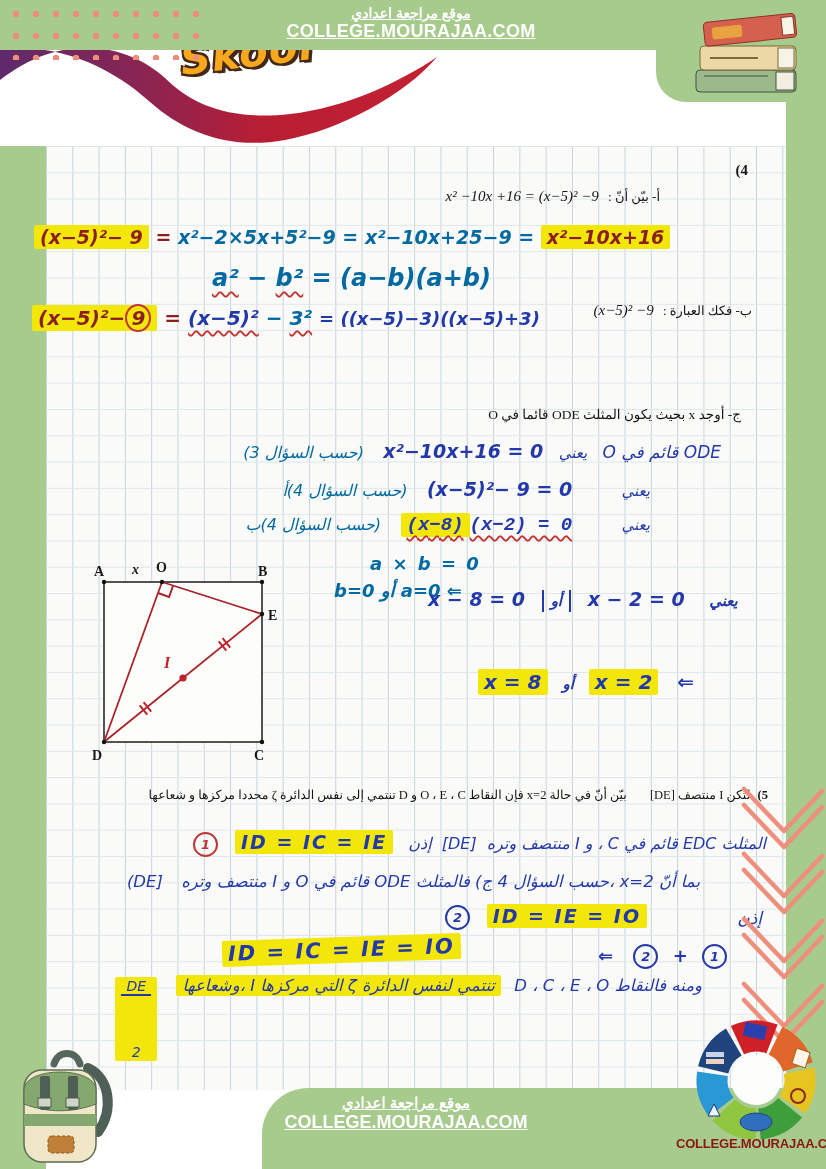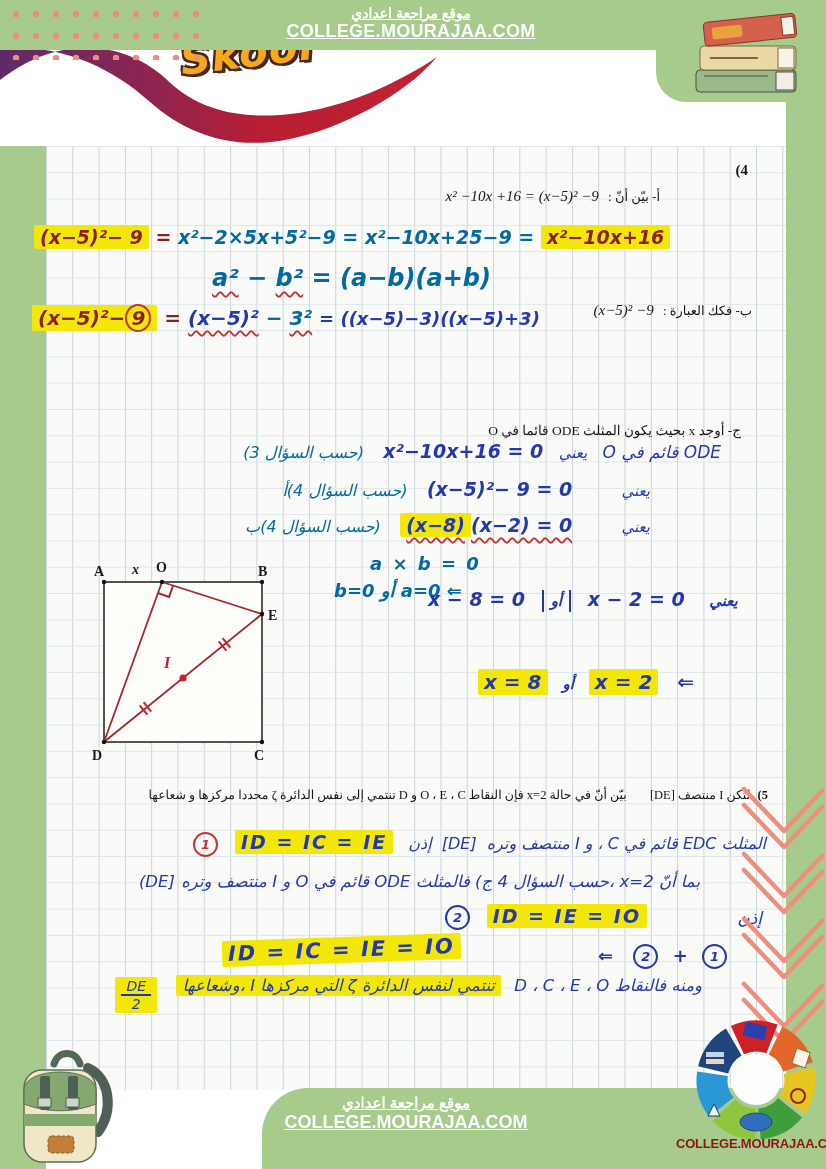--- a/index.html
+++ b/index.html
@@ -40,21 +40,21 @@
   .rtl{direction:rtl;unicode-bidi:embed;}
   .ltr{direction:ltr;unicode-bidi:embed;display:inline-block;}
   .wavy{text-decoration:underline wavy #c23535;text-underline-offset:5px;text-decoration-thickness:2px;}
   .circnum{display:inline-flex;width:21px;height:21px;border-radius:50%;align-items:center;
            justify-content:center;font-size:13px;font-weight:bold;vertical-align:middle;}
   .circ-blue{border:2px solid #2439a9;color:#2439a9;}
   .circ-red{border:2px solid #c23535;color:#c23535;}
   .circled9{display:inline-flex;width:22px;height:24px;border:2px solid #c23535;border-radius:50%;
             align-items:center;justify-content:center;color:#8b1f1f;}
   .orbox{border-left:2px solid #2439a9;border-right:2px solid #2439a9;padding:2px 7px;margin:0 10px;font-size:15px;}
-  .frac{display:inline-flex;flex-direction:column;align-items:center;font-size:14px;line-height:1.15;}
+  .frac{display:inline-flex;flex-direction:column;align-items:center;font-size:14px;line-height:1.15;gap:48px;}
   .frac .num{border-bottom:2px solid #2439a9;padding:0 5px;}
   .wheelcap{left:676px;top:1136px;width:148px;text-align:center;z-index:5;color:#8c1616;
             font-size:13px;font-weight:bold;letter-spacing:-0.2px;}
   svg{overflow:visible;}
 </style>
 </head>
 <body>
 
 <div class="page">
 
@@ -132,38 +132,38 @@
   <div class="abs hw" style="left:32px;top:304px;font-size:20px;font-weight:bold;">
     <span class="hl dred"><span>(x−5)²−</span><span class="circled9">9</span></span>
     <span class="dred">=</span>
     <span class="blue wavy">(x−5)²</span>
     <span class="red">−</span>
     <span class="red wavy">3²</span>
     <span class="blue" style="font-size:18px;">= ((x−5)−3)((x−5)+3)</span>
   </div>
 
 
-  <div class="abs printed rtl" style="right:85px;top:422px;font-size:13.5px;">ج- أوجد x بحيث يكون المثلث ODE قائما في O</div>
+  <div class="abs printed rtl" style="right:85px;top:406px;font-size:13.5px;">ج- أوجد x بحيث يكون المثلث ODE قائما في O</div>
 
   <div class="abs hw rtl" style="right:105px;top:440px;font-size:17px;">
     <span class="blue">ODE قائم في O</span>
     <span class="blue" style="margin:0 10px;font-size:15px;">يعني</span>
     <span class="blue ltr" style="font-size:19px;font-weight:bold;">x²−10x+16 = 0</span>
     <span class="red" style="margin-right:14px;font-size:16px;">(حسب السؤال 3)</span>
   </div>
 
   <div class="abs hw rtl" style="right:176px;top:478px;font-size:17px;">
     <span class="blue" style="font-size:15px;">يعني</span>
     <span class="blue ltr" style="font-size:19px;font-weight:bold;margin-right:44px;">(x−5)²− 9 = 0</span>
     <span class="red" style="margin-right:14px;font-size:16px;">(حسب السؤال 4)أ</span>
   </div>
 
   <div class="abs hw rtl" style="right:176px;top:514px;font-size:17px;">
     <span class="blue" style="font-size:15px;">يعني</span>
-    <span class="ltr" style="margin-right:44px;">
+    <span class="ltr" style="margin-right:44px;font-family:Liberation Mono, monospace;">
       <span class="blue hl wavy" style="font-size:19px;font-weight:bold;">(x−8)</span><span class="blue wavy" style="font-size:19px;font-weight:bold;">(x−2) = 0</span>
     </span>
     <span class="red" style="margin-right:14px;font-size:16px;">(حسب السؤال 4)ب</span>
   </div>
 
   <div class="abs hw red" style="left:370px;top:553px;font-size:18px;font-weight:bold;letter-spacing:2px;">a × b = 0</div>
   <div class="abs hw red ltr" style="left:334px;top:580px;font-size:18px;font-weight:bold;">b=0 أو a=0  ⇐</div>
 
   <svg class="abs" style="left:84px;top:558px;z-index:3;" width="210" height="212" viewBox="0 0 210 212">
     <rect x="20" y="24" width="158" height="160" fill="#fdfdfa" stroke="#2a2a2a" stroke-width="1.6"></rect>
@@ -218,21 +218,21 @@
   <div class="abs hw blue rtl" style="right:60px;top:830px;font-size:16px;">
     <span>المثلث EDC قائم في C ، و I منتصف وتره</span>
     <span class="ltr" style="margin:0 5px;">[DE]</span>
     <span>إذن</span>
     <span class="hl ltr" style="font-size:19px;font-weight:bold;margin-right:10px;letter-spacing:2px;">ID = IC = IE</span>
     <span class="circnum circ-red" style="margin-right:12px;">1</span>
   </div>
 
   <div class="abs hw blue rtl" style="right:126px;top:872px;font-size:16.5px;">
     <span>بما أنّ x=2 ،حسب السؤال 4 ج) فالمثلث ODE قائم في O و I منتصف وتره</span>
-    <span class="ltr" style="margin-right:1px;font-style:italic;">(DE]</span>
+    <span class="ltr" style="margin-right:13px;font-style:italic;">(DE]</span>
   </div>
 
   <div class="abs hw blue" style="right:64px;top:908px;font-size:17px;">إذن</div>
   <div class="abs hw blue ltr" style="left:445px;top:905px;font-size:19px;font-weight:bold;">
     <span class="circnum circ-blue" style="margin-right:10px;">2</span>
     <span class="hl" style="letter-spacing:2px;">ID = IE = IO</span>
   </div>
 
   <div class="abs hw blue" style="left:222px;top:938px;font-size:21px;font-weight:bold;transform:rotate(-2deg);">
     <span class="hl" style="letter-spacing:2px;">ID = IC = IE = IO</span>

